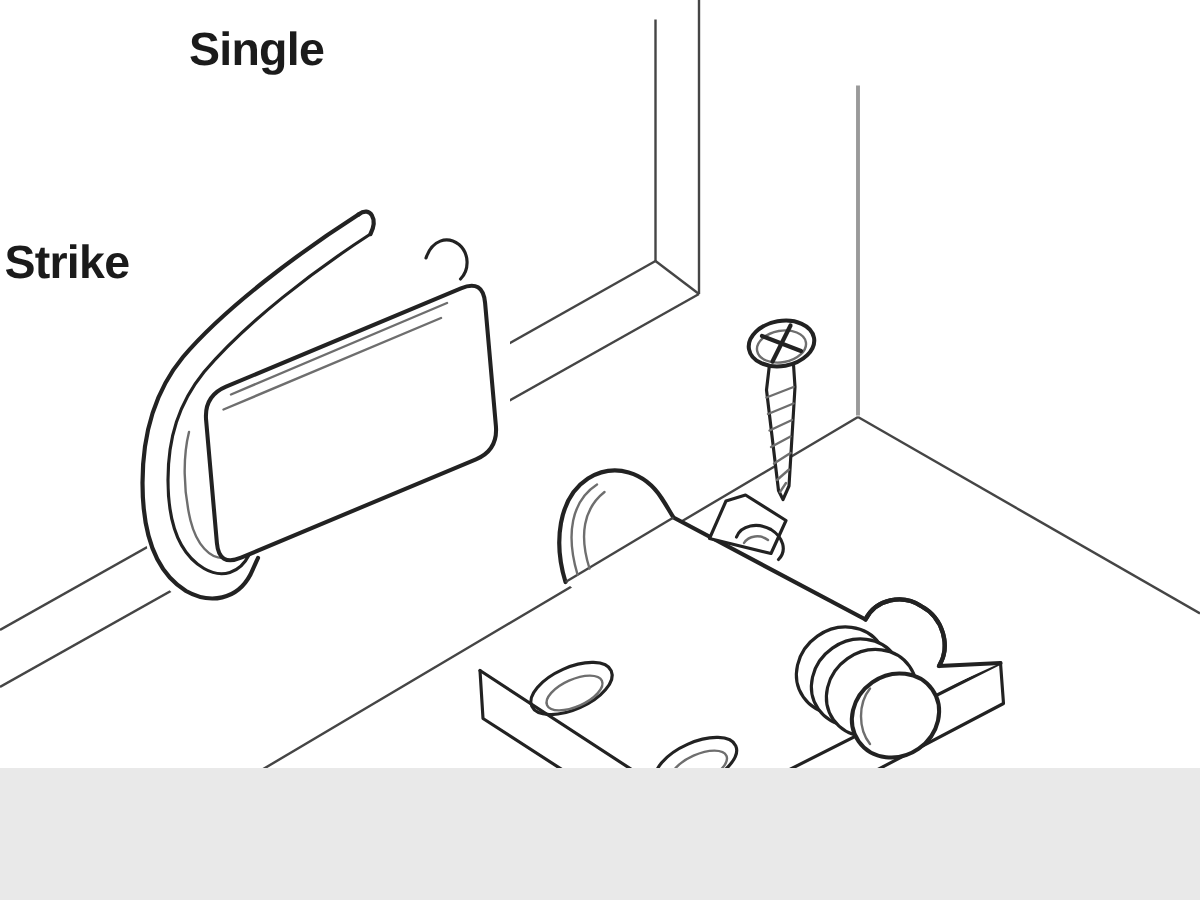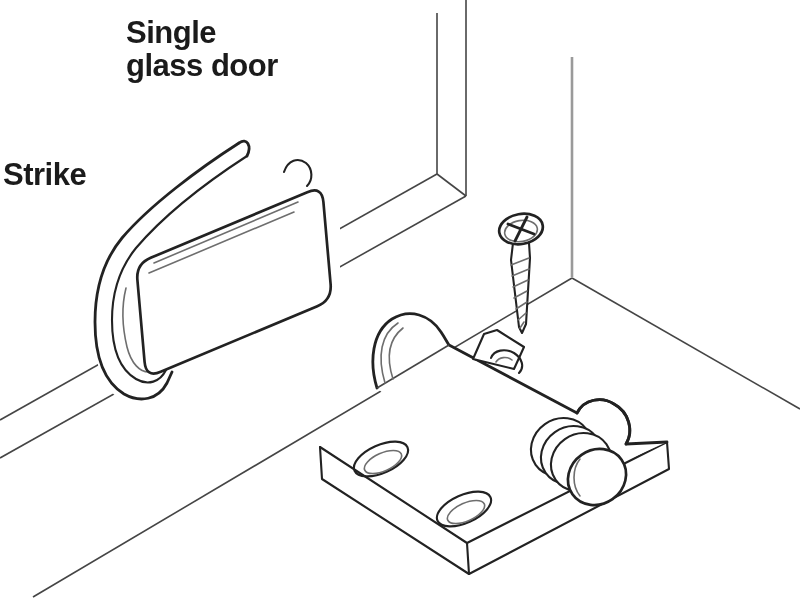--- a/index.html
+++ b/index.html
@@ -1,17 +1,17 @@
 <!DOCTYPE html>
 <html style="--color-background: #ffffff; --color-text: #1b1b1b; --color-line: #222222; --color-panel_line: #454545; --color-detail: #6e6e6e; --color-leader: #9a9a9a;"><head>
 <meta charset="utf-8">
 <style>
   html,body{margin:0;padding:0;background:#e9e9e9;}
   #stage{
-    position:relative;width:800px;height:600px;background:var(--color-background,#fff);
+    position:relative;width:800px;height:512px;background:var(--color-background,#fff);
     overflow:hidden;font-family:"Liberation Sans",sans-serif;
   }
   #stage svg{position:absolute;left:0;top:0;}
   .lbl{
     position:absolute;color:var(--color-text,#1b1b1b);
     font-weight:bold;font-size:31px;line-height:1.07;letter-spacing:-0.5px;
     white-space:pre;user-select:none;
   }
   .thin  {stroke:var(--color-panel_line,#444);stroke-width:1.6;fill:none;}
   .leader{stroke:var(--color-leader,#9a9a9a);stroke-width:2.6;fill:none;}
@@ -129,18 +129,18 @@
       <path class="bold" d="M 577,413 C 584,399 602,396 614,404 C 629,412 634,431 626,444"></path>
 
       <path class="wmed" d="M 473,359 L 484,334 L 497,330 L 524,347 L 514,369 Z"></path>
       <g>
         <path class="med" d="M 491,358 C 494,350 505,348 514,353 C 522,358 525,367 519,373"></path>
         <path class="det" d="M 496,362 C 499,357 507,356 512,360"></path>
       </g>
     </g>
   </svg>
 
-  <div class="lbl" style="left:126px;top:16px;"><span>Single</span><br><span>glass door</span></div>
+  <div class="lbl" style="left:126px;top:16px;"><span>Single</span><br></div>
 
 
   <div class="lbl" style="left:3px;top:158px;">Strike</div>
 
 </div>
 
 </body></html>

